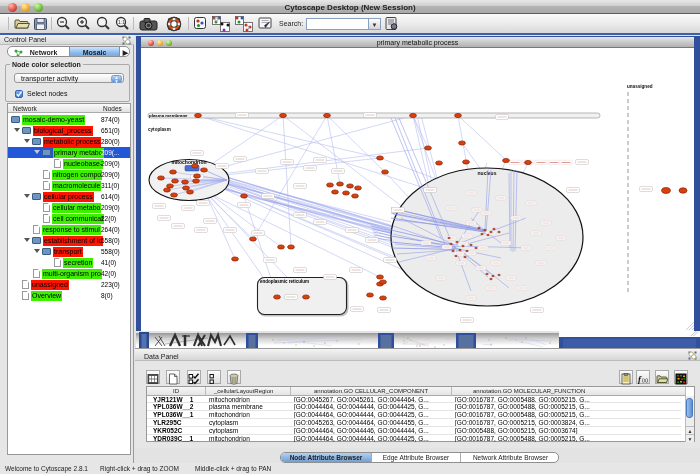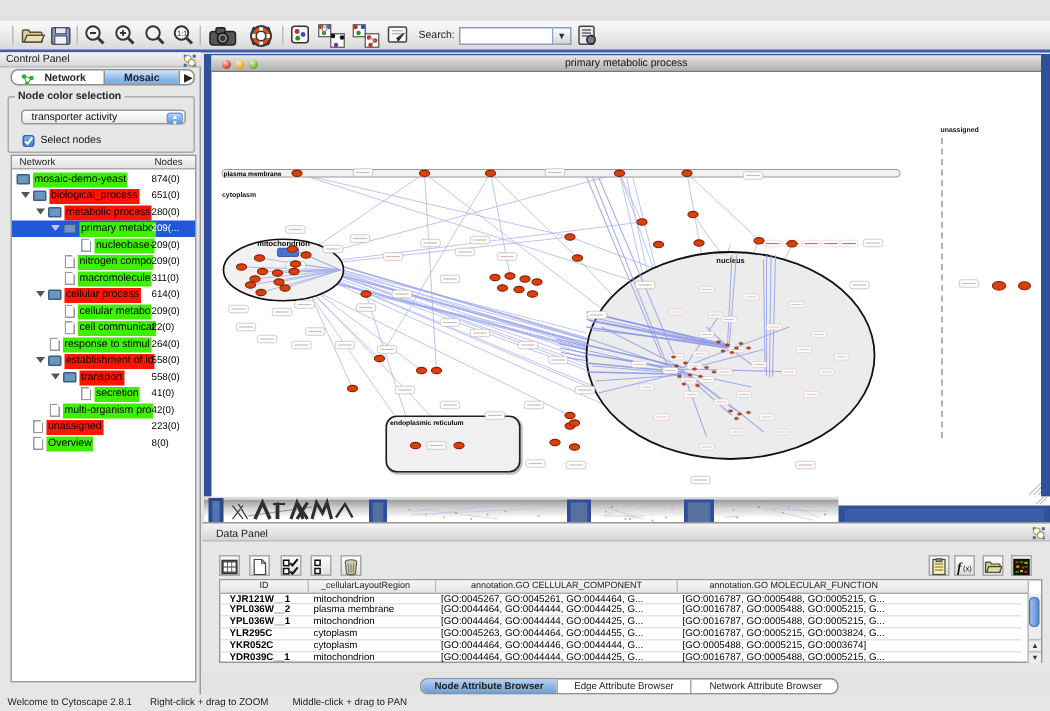--- a/index.html
+++ b/index.html
@@ -92,20 +92,26 @@
 #bt3 { left:179px; width:100px; border-left:1px solid #aaa; }
 
 
 #status { left:0; top:463px; width:700px; height:11px; background:#e6e6e6; font-size:6.5px; color:#222; }
 #status span { position:absolute; top:2px; }
 </style>
 </head>
 <body>
 <div id="app">
 
+  <div id="titlebar" class="abs">
+    <div class="tl red"></div>
+      <div class="tl yellow"></div>
+      <div class="tl green"></div>
+    <div class="title">Cytoscape Desktop (New Session)</div>
+  </div>
 
   <div id="toolbar" class="abs">
     <div class="tsep" style="left:8px"></div>
     <svg class="ticon" style="left:13px" width="18" height="17" viewBox="0 0 18 17">
       <path d="M2 13 L2 6 Q2 5 3 5 L6 5 L7 6.5 L14 6.5 Q15 6.5 15 7.5 L15 13 Z" fill="#d8d0a0" stroke="#5a5230" stroke-width="1"></path>
       <path d="M3 13 L5 8.5 L16.5 8.5 L14.5 13 Z" fill="#e8e0b0" stroke="#5a5230" stroke-width="1"></path>
     </svg>
     <svg class="ticon" style="left:33px" width="15" height="17" viewBox="0 0 15 17">
       <rect x="1.5" y="3.5" width="12" height="11" rx="1" fill="#8898b8" stroke="#404a60"></rect>
       <rect x="4" y="3.5" width="7" height="4" fill="#e8e8f0" stroke="#404a60" stroke-width="0.7"></rect>

